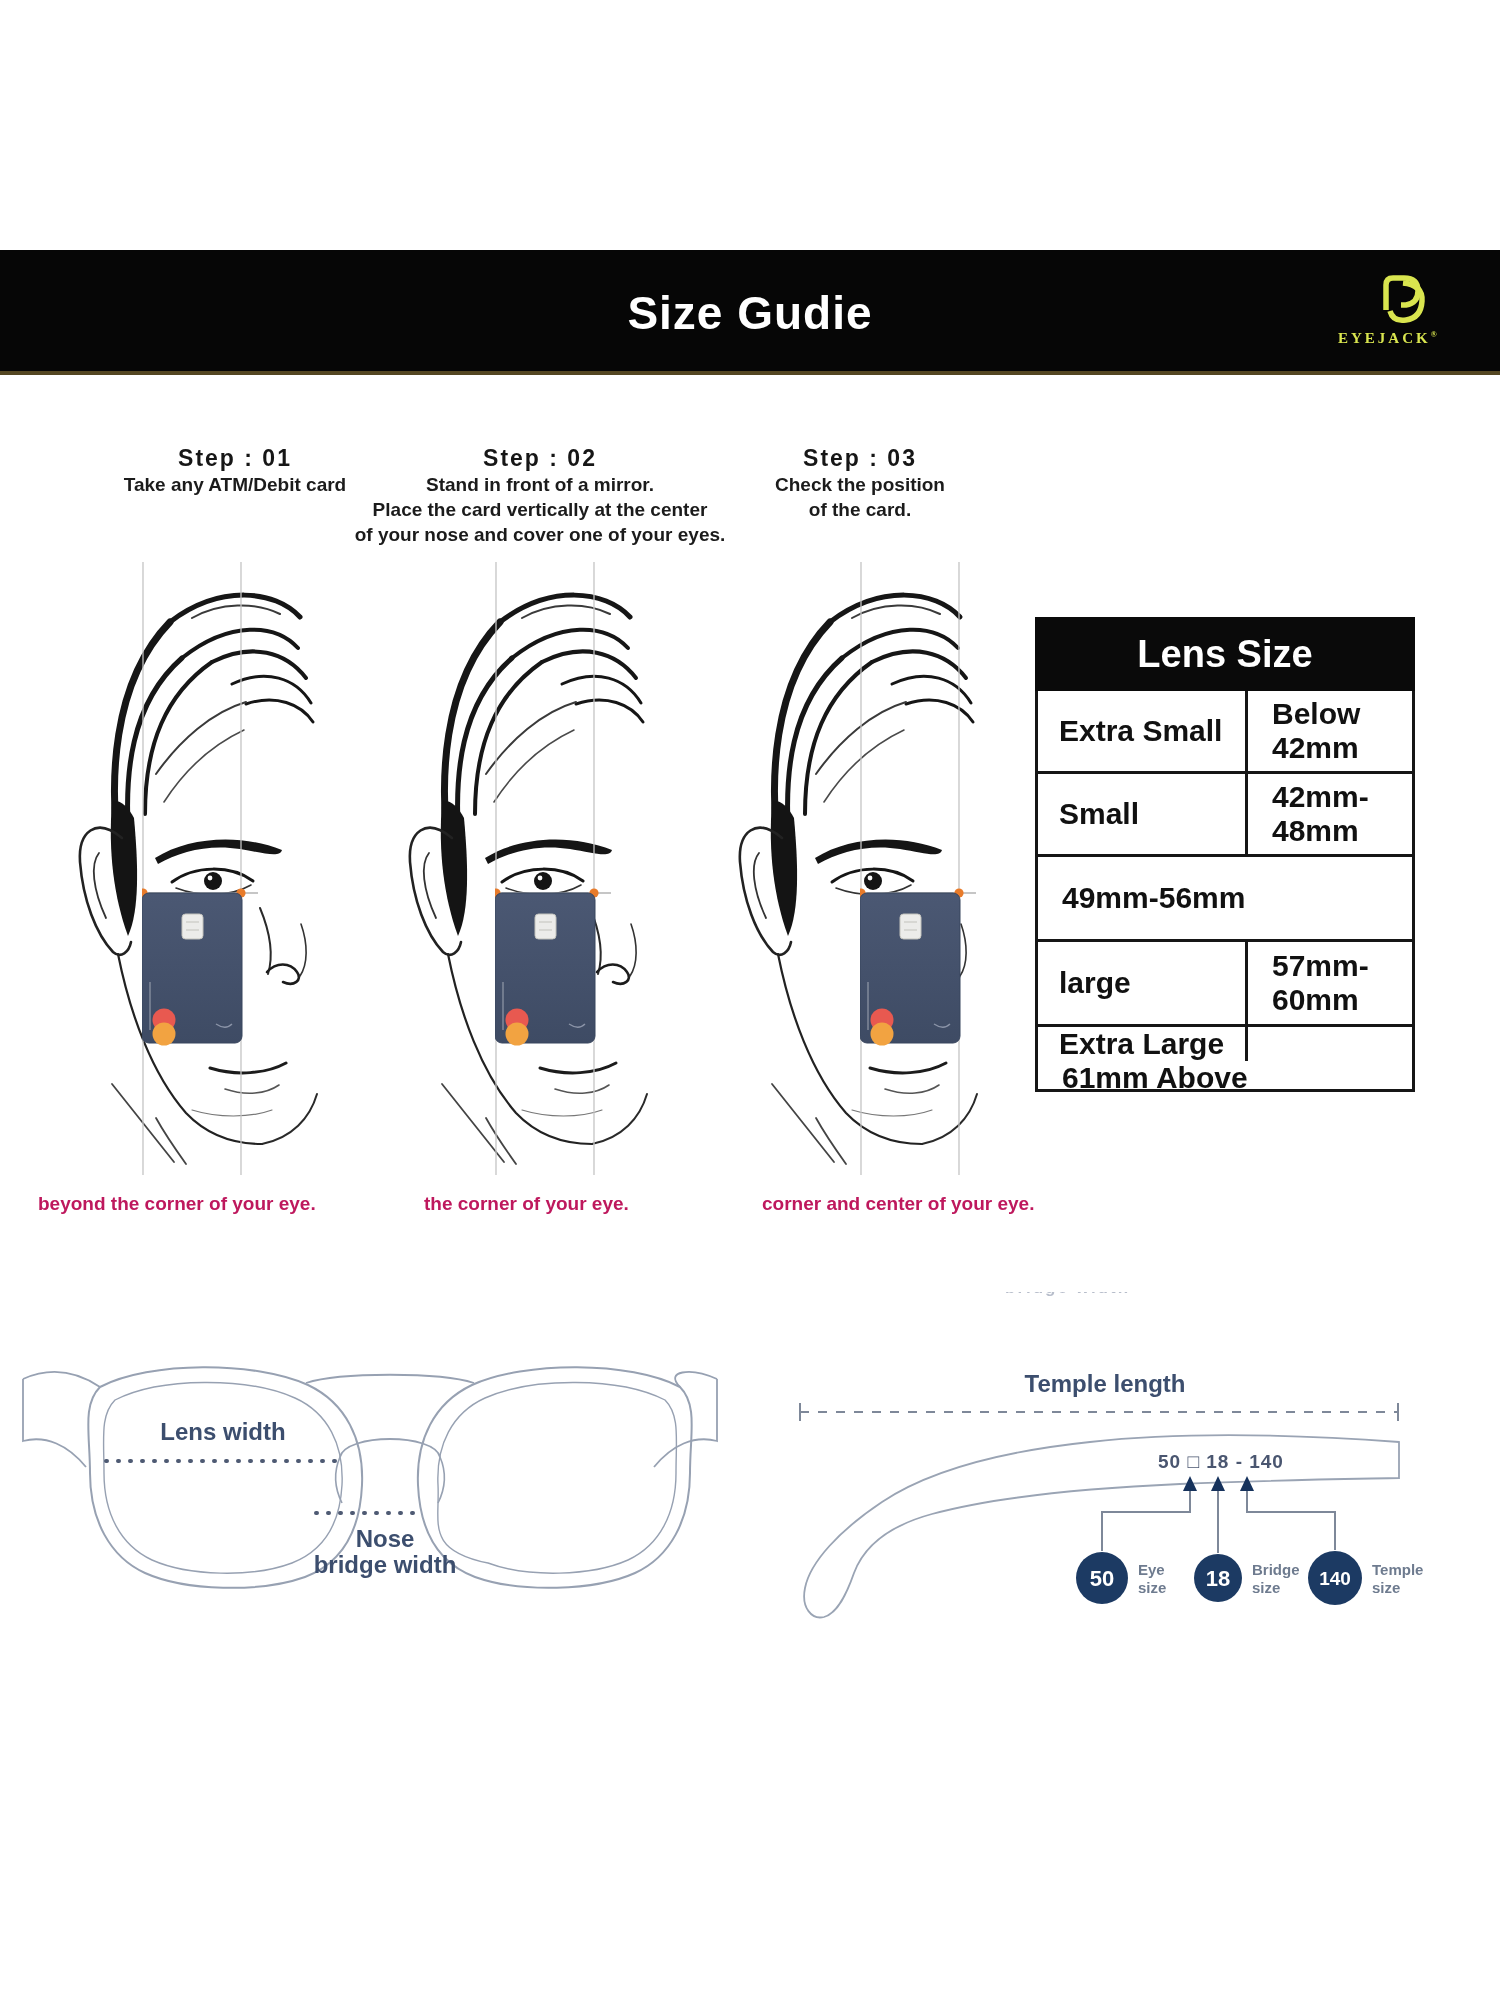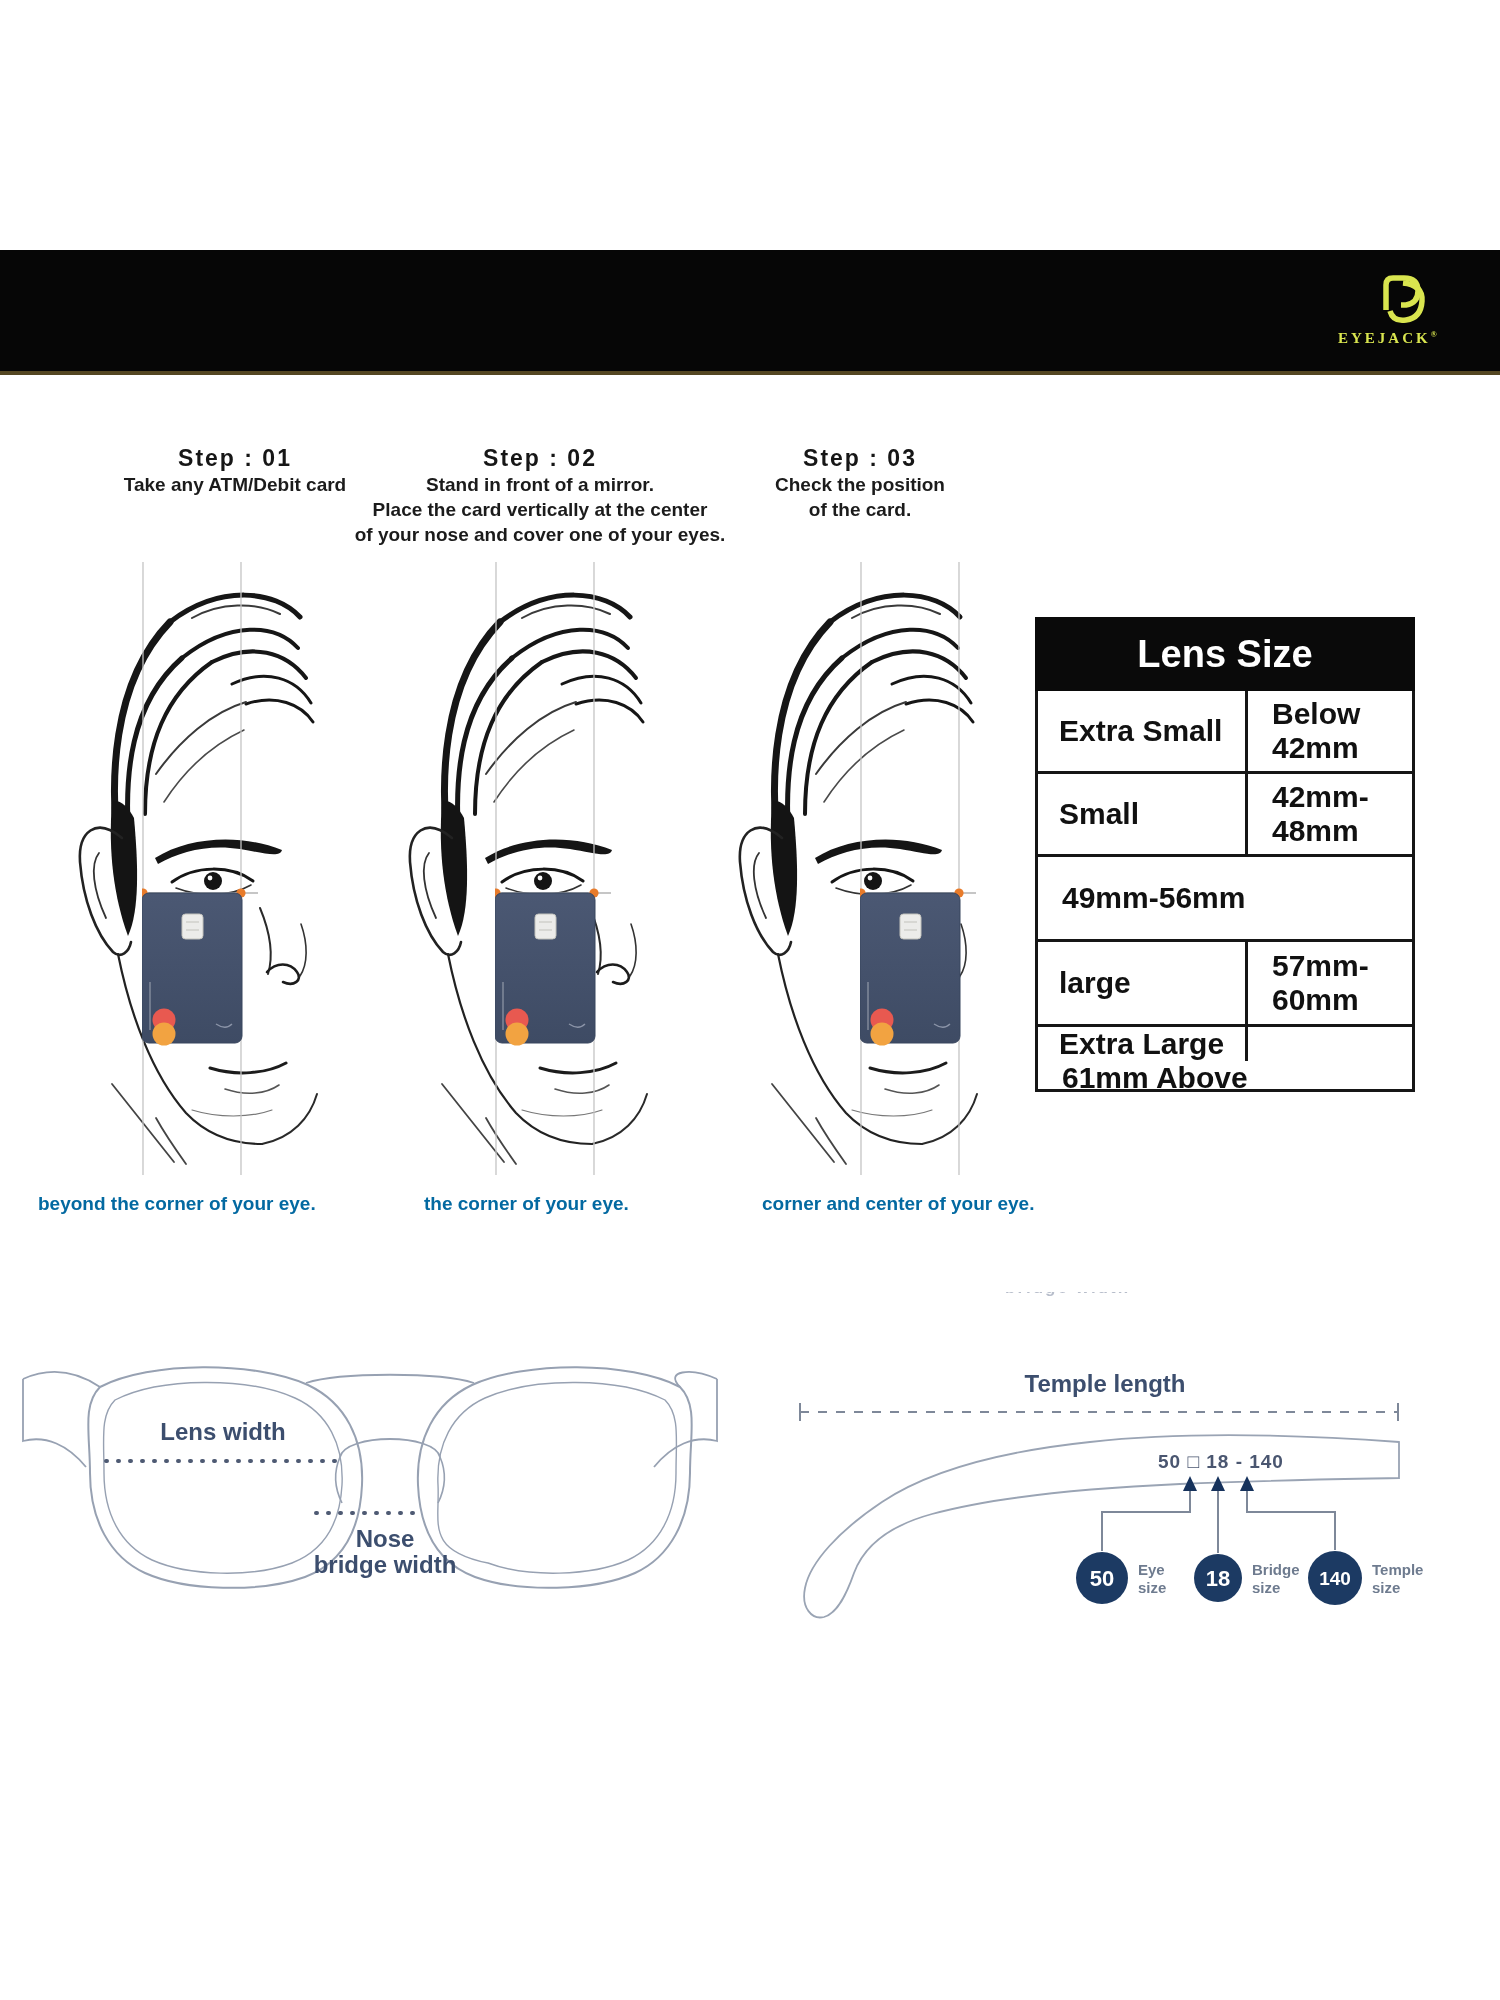--- a/index.html
+++ b/index.html
@@ -19,21 +19,21 @@
   .step-col{position:absolute;top:445px;text-align:center;}
   .step-label{font-size:23px;font-weight:bold;letter-spacing:2px;color:#161616;}
   .step-instr{font-size:19px;font-weight:bold;line-height:1.32;color:#1b1b1b;}
   #step1{left:70px;width:330px;}
   #step2{left:340px;width:400px;}
   #step3{left:700px;width:320px;}
   
   .face-art{position:absolute;top:562px;width:310px;height:640px;}
   #face1{left:60px;} #face2{left:390px;} #face3{left:720px;}
   
-  .caption{position:absolute;top:1193px;font-size:19px;font-weight:bold;color:#0369a1;white-space:nowrap;}
+  .caption{position:absolute;top:1193px;font-size:19px;font-weight:bold;color:#be185d;white-space:nowrap;}
   #cap1{left:38px;} #cap2{left:424px;} #cap3{left:762px;}
   
   .lens-table{position:absolute;left:1035px;top:617px;width:380px;font-weight:bold;}
   .lt-header{height:74px;background:#0a0a0a;color:#fff;display:flex;align-items:center;
              justify-content:center;font-size:38px;}
   .lt-body{border:3px solid #161616;border-top:none;}
   .lt-row{display:flex;border-bottom:3px solid #161616;}
   .lt-row:last-child{border-bottom:none;flex-direction:column;}
   .lt-label{width:210px;border-right:3px solid #161616;display:flex;align-items:center;
             padding-left:21px;font-size:30px;box-sizing:border-box;}
@@ -119,20 +119,21 @@
         <line x1="44" y1="368" x2="57" y2="368" stroke="#c2c2bc" stroke-width="1"></line>
         <circle cx="22" cy="458" r="11.5" fill="#e85950"></circle>
         <circle cx="22" cy="472" r="11.5" fill="#f2a341"></circle>
         <rect x="7" y="420" width="2" height="48" fill="#ffffff" opacity="0.25"></rect>
         <path d="M 74 462 C 80 466 86 466 90 462" stroke="#8b94a8" stroke-width="1.4" fill="none"></path>
       </symbol>
     </defs>
   </svg>
 
   <div class="topbar"></div>
+  <div class="page-title">Size Gudie</div>
   <div class="logo">
     <svg width="62" height="58" viewBox="0 0 60 58">
       <g fill="none" stroke="#d9e54f" stroke-width="5.5">
         <path d="M 13 40 L 13 15 Q 13 8 20 8 L 31 8 Q 45 8 45 21 Q 45 33 33 35 L 28 35"></path>
         <path d="M 30 13 Q 50 15 49 31 Q 48 48 33 50 Q 20 52 17 41"></path>
       </g>
     </svg>
     <div class="brand-name"><span>EYEJACK</span><sup>®</sup></div>
   </div>
 

